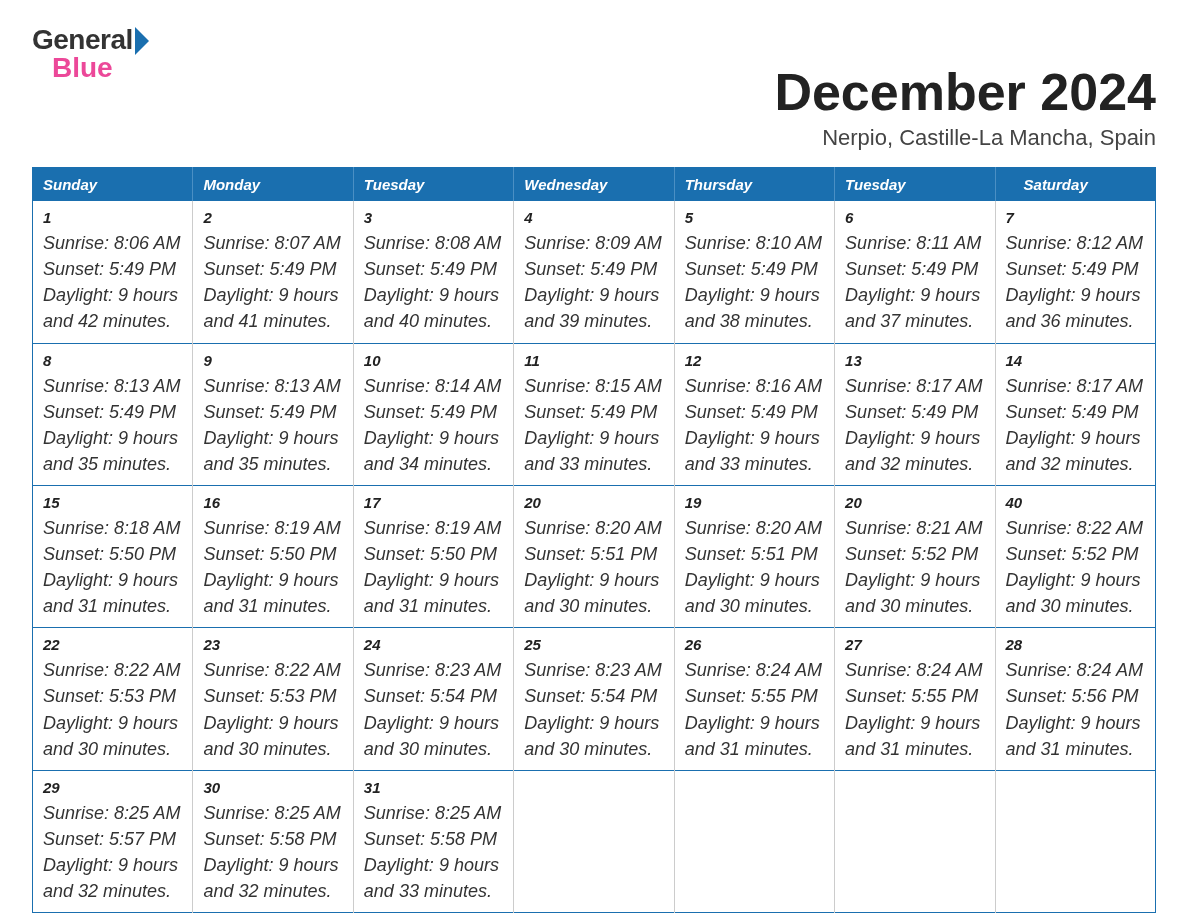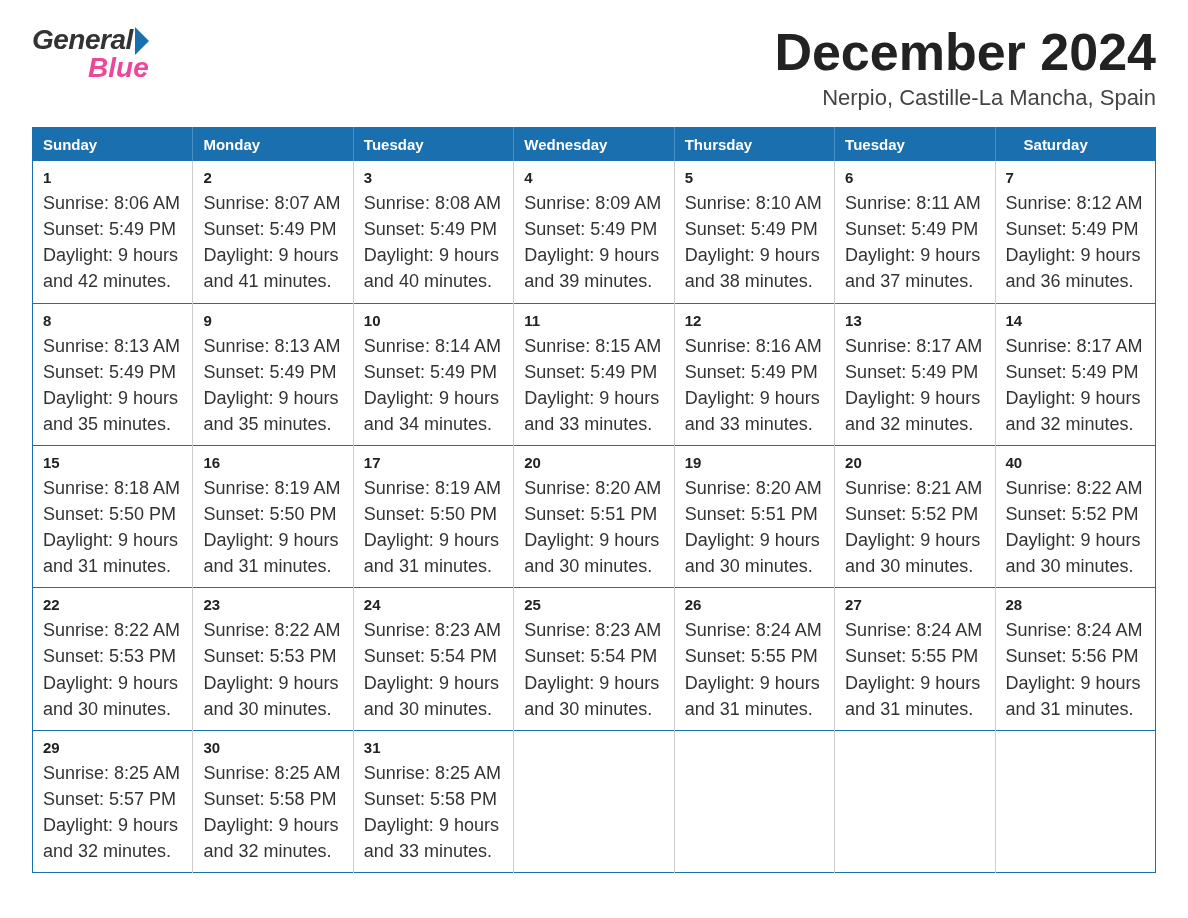--- a/index.html
+++ b/index.html
@@ -12,22 +12,21 @@
     }
     .header {
       display: flex;
       justify-content: space-between;
       align-items: flex-start;
       margin-bottom: 16px;
     }
     .logo {
       display: flex;
       flex-direction: column;
-      align-items: flex-end;
-      font-style: italic;
+      align-items: flex-start;
     }
     .logo-top {
       display: flex;
       align-items: center;
     }
     .logo-general {
       font-size: 28px;
       font-weight: bold;
       color: #333;
       letter-spacing: -0.5px;
@@ -49,30 +48,32 @@
       margin-left: 20px;
     }
     .title-block {
       text-align: right;
     }
     .month-title {
       font-size: 52px;
       font-weight: bold;
       color: #222;
       line-height: 1.1;
+      margin-top: 40px;
     }
     .location-title {
       font-size: 22px;
       color: #444;
       margin-top: 4px;
     }
     table {
       width: 100%;
       border-collapse: collapse;
       border: 1.5px solid #1a6faf;
+      font-style: italic;
     }
     thead tr {
       background-color: #1a6faf;
     }
     thead th {
       color: #fff;
       font-size: 15px;
       font-weight: bold;
       padding: 8px 10px;
       text-align: left;

